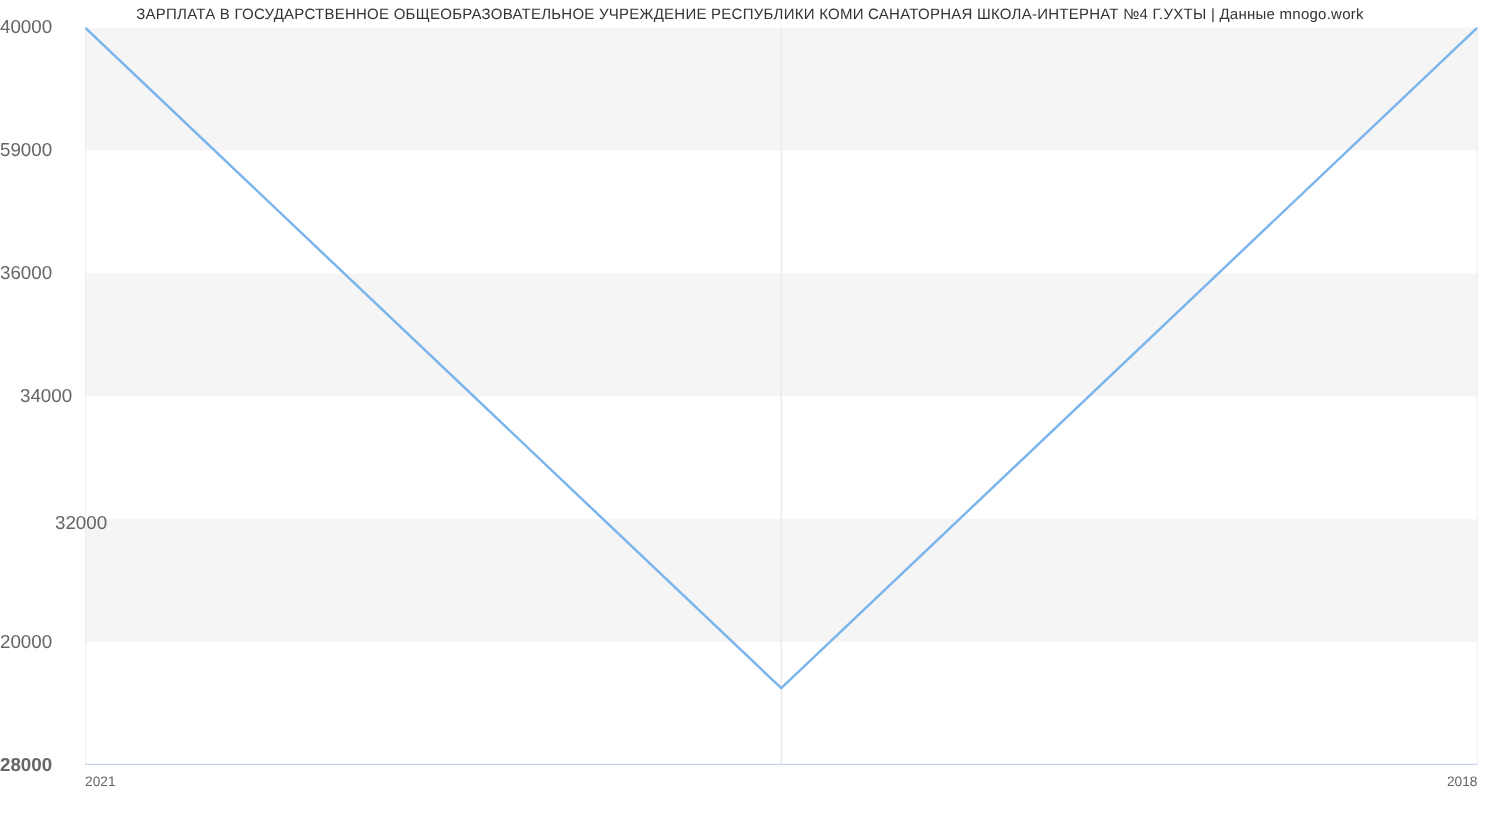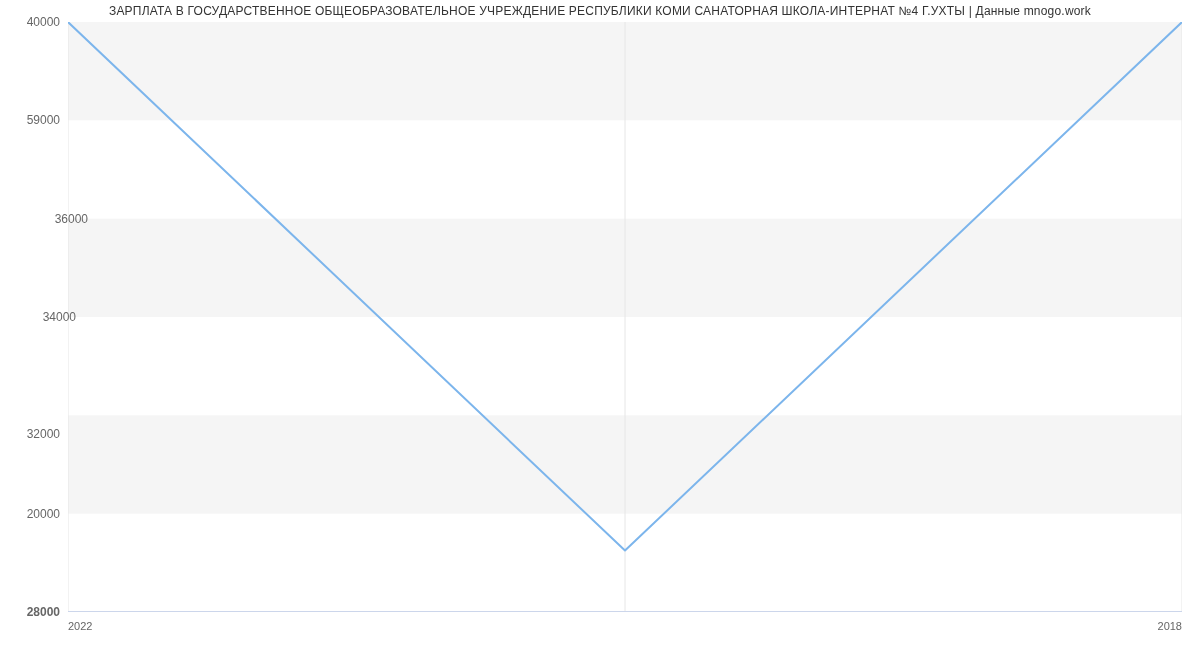--- a/index.html
+++ b/index.html
@@ -35,22 +35,22 @@
     top: 22px;
     width: 1114px;
     height: 590px;
   }
   .plot svg {
     display: block;
   }
   .y-tick-label {
     position: absolute;
     width: 60px;
-    text-align: right;
-    font-size: 12px;
+    text-align: left;
+    font-size: 15px;
     color: #666;
     transform: translateY(-50%);
   }
   .x-tick-label {
     position: absolute;
     font-size: 11px;
     color: #666;
     transform: translateX(-50%);
   }
 </style>
@@ -69,21 +69,21 @@
         <line x1="1114" y1="0" x2="1114" y2="590" stroke="#e6e6e6" stroke-width="1"></line>
         <line x1="0" y1="589.5" x2="1114" y2="589.5" stroke="#ccd6eb" stroke-width="1"></line>
         <line x1="0" y1="590" x2="0" y2="596" stroke="#ccd6eb" stroke-width="1"></line>
         <line x1="557" y1="590" x2="557" y2="596" stroke="#ccd6eb" stroke-width="1"></line>
         <line x1="1114" y1="590" x2="1114" y2="596" stroke="#ccd6eb" stroke-width="1"></line>
         <path d="M0 0 L557 528.5416666666666 L1114 0" fill="none" stroke="#7cb5ec" stroke-width="2" stroke-linejoin="round" stroke-linecap="round"></path>
       </svg>
   </div>
 <div class="y-tick-label" style="left: 0px; top: 612px; font-weight: bold;">28000</div>
     <div class="y-tick-label" style="left: 0px; top: 513.667px;">20000</div>
-    <div class="y-tick-label" style="left: 0px; top: 434px;">32000</div>
+    <div class="y-tick-label" style="left: 0px; top: 419px; padding-left: 44px;">32000</div>
     <div class="y-tick-label" style="left: 16px; top: 317px;">34000</div>
-    <div class="y-tick-label" style="left: 0px; top: 218.667px; margin-left: 28px;">36000</div>
+    <div class="y-tick-label" style="left: 0px; top: 218.667px;">36000</div>
     <div class="y-tick-label" style="left: 0px; top: 120.333px;">59000</div>
     <div class="y-tick-label" style="left: 0px; top: 22px;">40000</div>
-    <div class="x-tick-label" style="top: 620px; transform: translateX(0px); left: 68px;">2022</div>
+    <div class="x-tick-label" style="top: 620px; transform: translateX(0px); left: 68px;">2021</div>
     <div class="x-tick-label" style="top: 620px; left: 625px; margin-top: 48px;">2023</div>
     <div class="x-tick-label" style="top: 620px; transform: translateX(-100%); left: 1182px;">2018</div>
   </div>
 
 </body></html>

